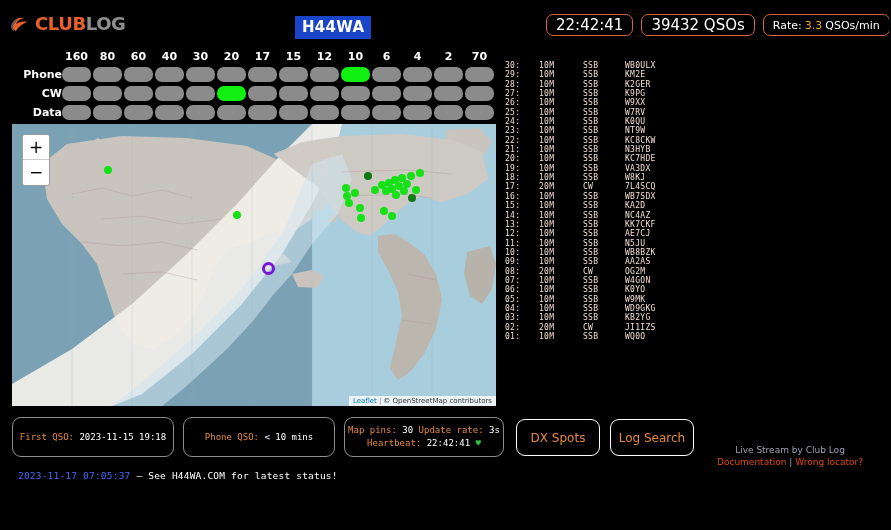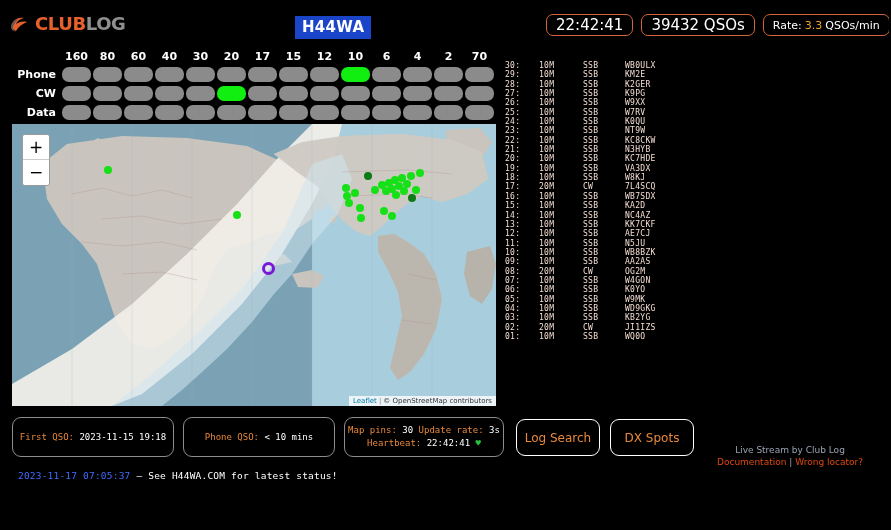--- a/index.html
+++ b/index.html
@@ -93,21 +93,20 @@
   }
   .bg-row {
     display: flex;
     align-items: center;
     height: 19px;
   }
   .bg-row.header-row { height: 17px; }
   .bg-label {
     width: 62px;
     text-align: right;
-    padding-right: 6px;
     font-size: 11px;
     font-weight: bold;
     color: #ffffff;
     box-sizing: border-box;
     font-family: "DejaVu Sans", sans-serif;
   }
   .bg-cells {
     display: flex;
     gap: 2px;
     justify-content: space-between;
@@ -567,22 +566,22 @@
       </div>
       <div>
         <span class="lbl-orange">Heartbeat:</span>
         <span class="val-white">22:42:41</span>
         <span class="heart">♥</span>
       </div>
     </div>
   </div>
 
   <div class="btn-row">
+    <div class="btn">DX Spots</div>
     <div class="btn">Log Search</div>
-    <div class="btn">DX Spots</div>
   </div>
 
   <div class="links">
     <div class="muted">Live Stream by Club Log</div>
     <div>
       <a>Documentation</a>
       <span class="bar">|</span>
       <a>Wrong locator?</a>
     </div>
   </div>

